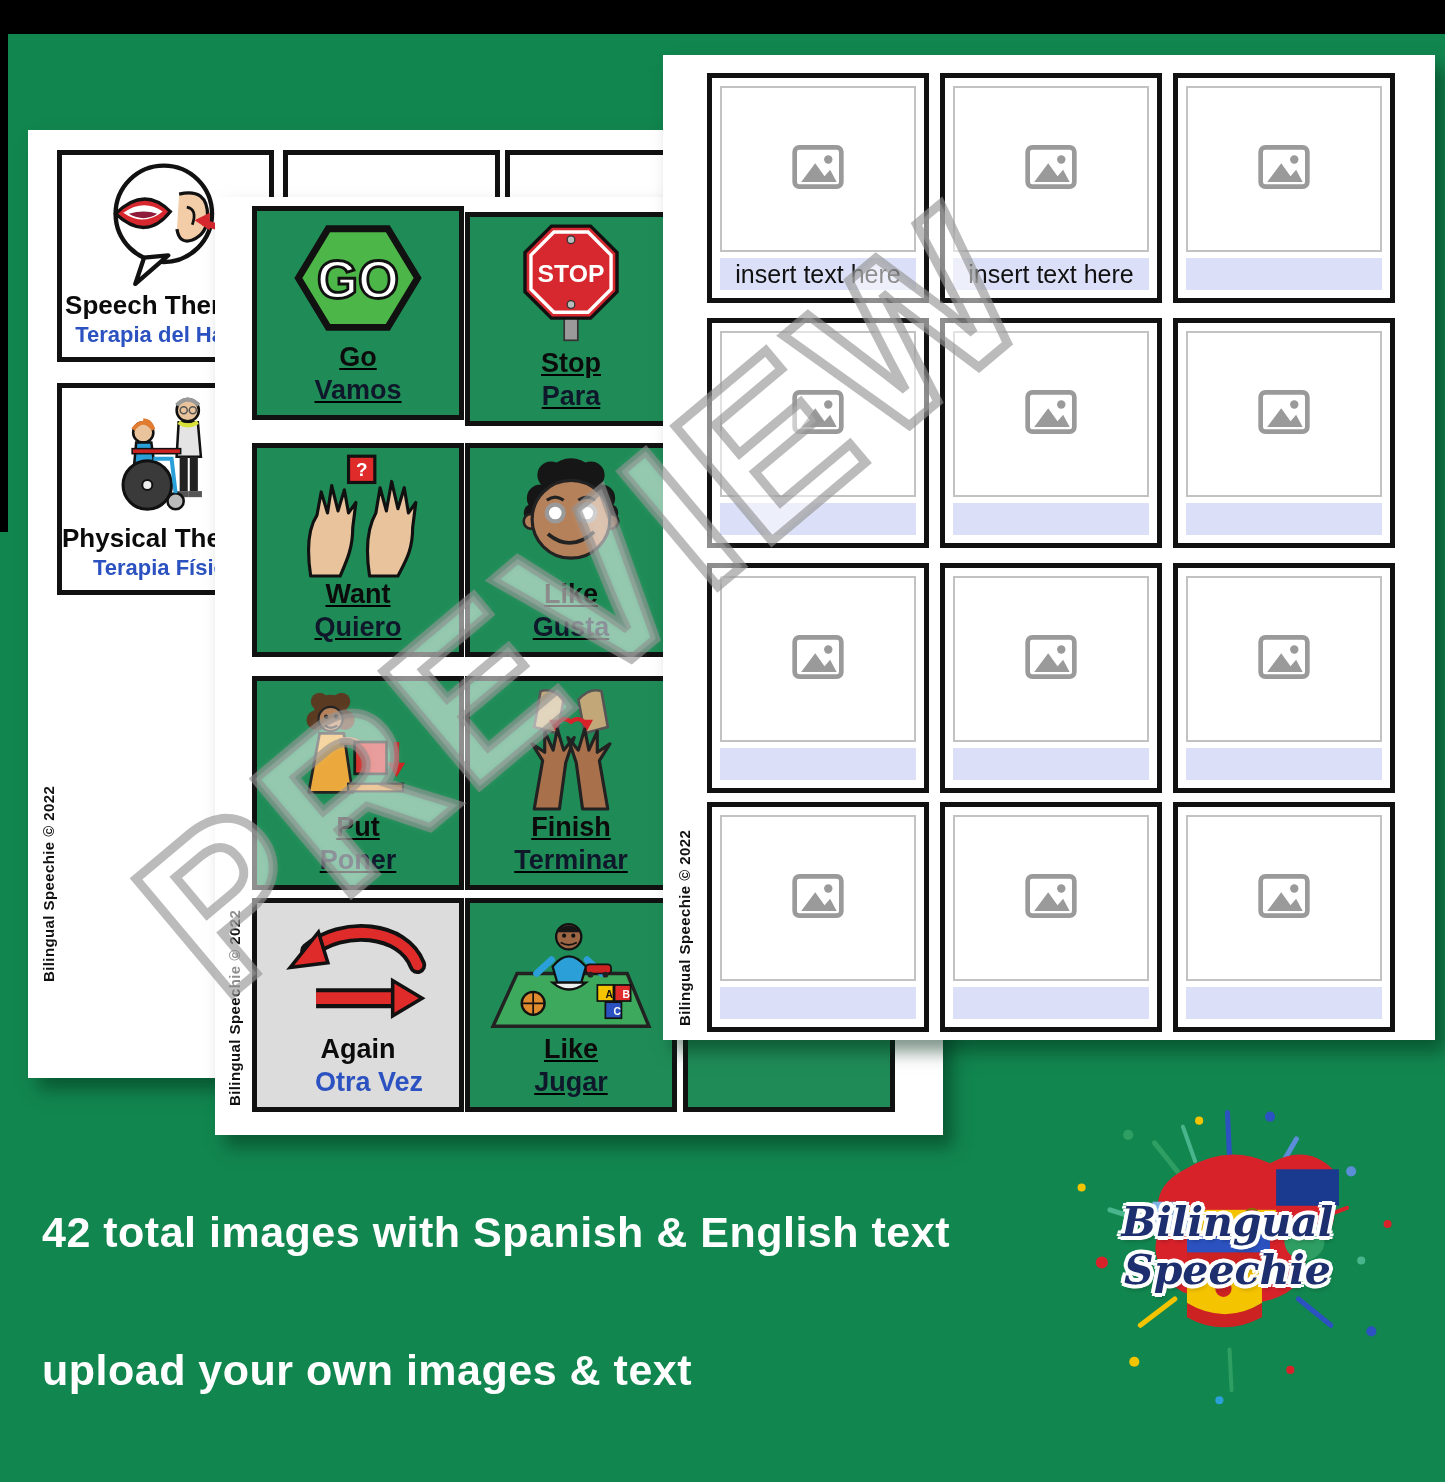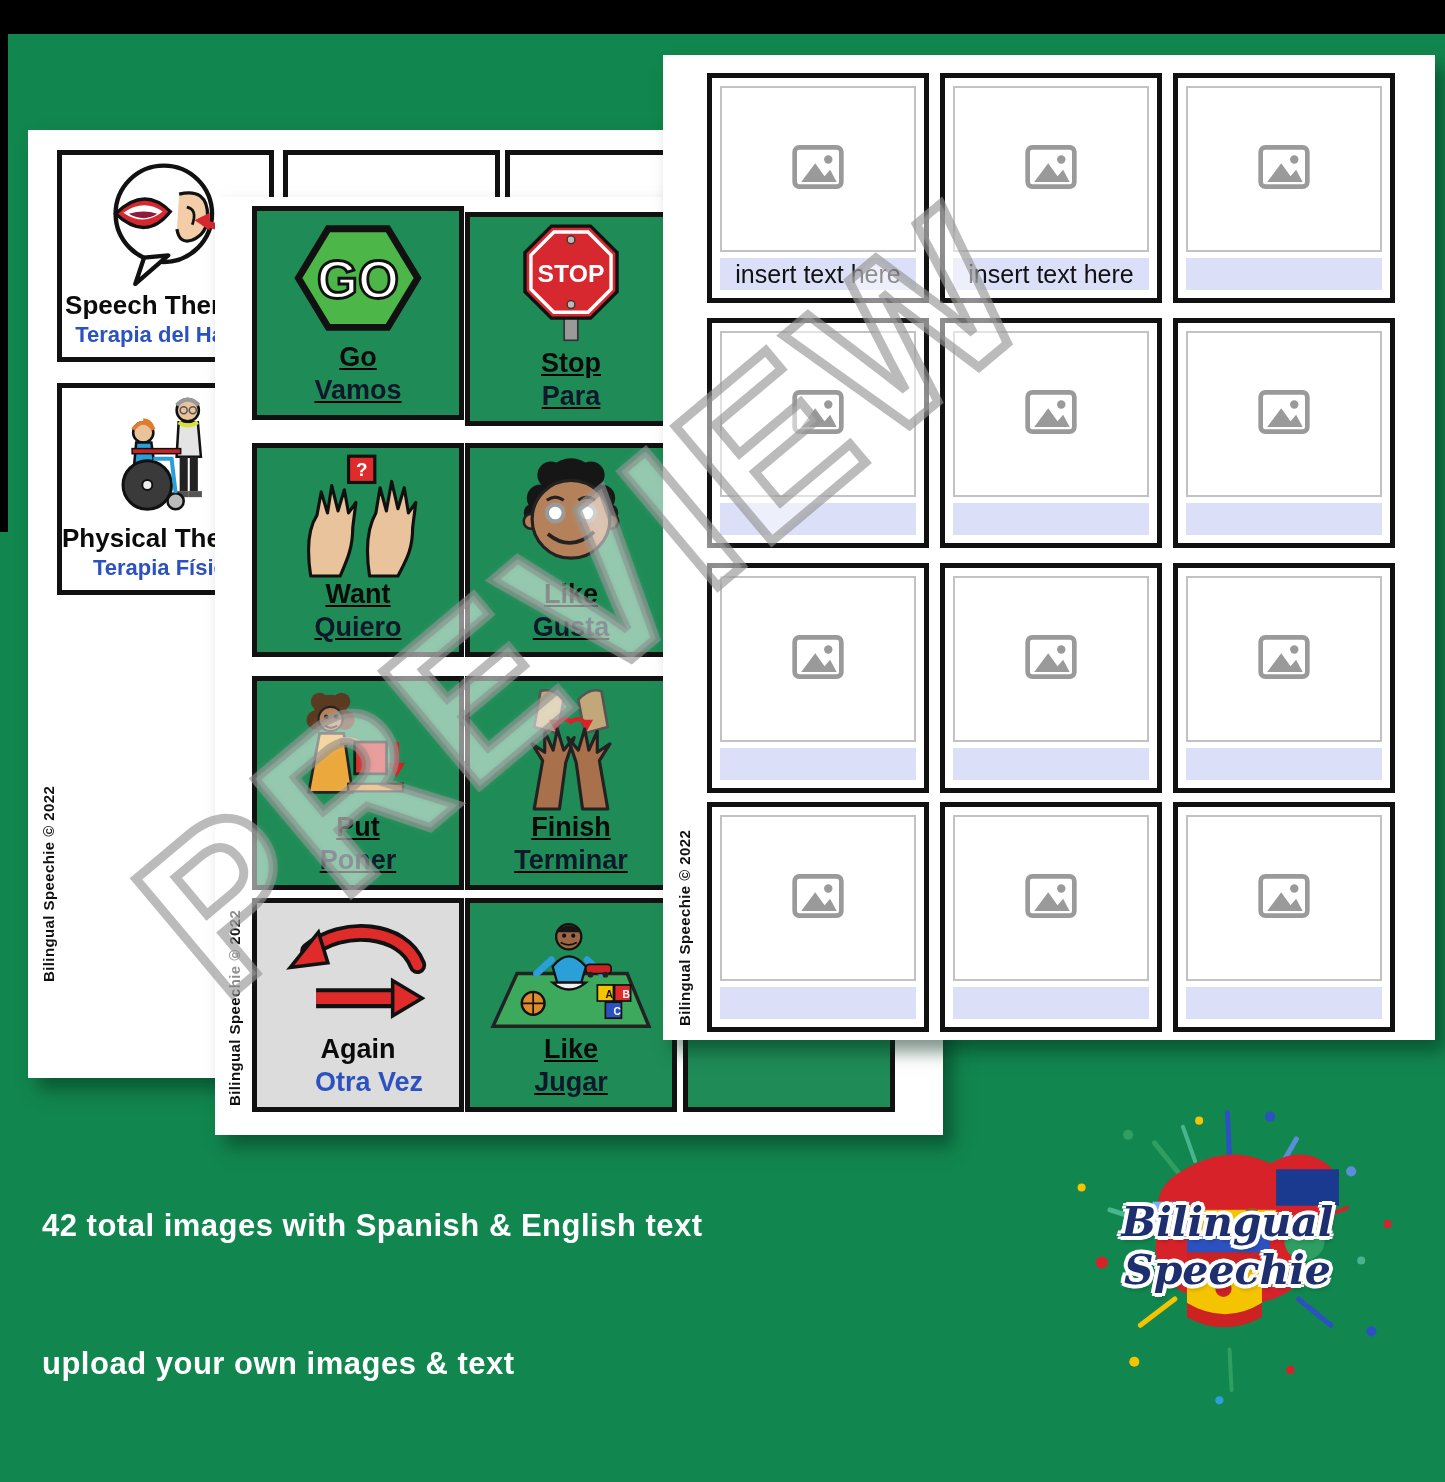--- a/index.html
+++ b/index.html
@@ -61,21 +61,21 @@
     position:absolute;left:585px;top:600px;z-index:6;
     transform:translate(-50%,-50%) rotate(-40deg);
     font-size:218px;font-weight:bold;letter-spacing:10px;white-space:nowrap;
     color:rgba(255,255,255,0.28);
     -webkit-text-stroke:9px rgba(145,145,145,0.62);
     text-shadow:0 0 8px rgba(255,255,255,0.35);
     font-family:"Liberation Sans",sans-serif;
   }
 
   .footer-line{
-    position:absolute;left:42px;color:#fff;font-weight:bold;font-size:31px;
+    position:absolute;left:42px;color:#fff;font-weight:bold;font-size:43px;
     white-space:nowrap;z-index:4;letter-spacing:.5px;
   }
   .fl1{top:1208px;}
   .fl2{top:1300px;}
   .fl3{top:1346px;}
 
   .logo-wrap{position:absolute;left:1035px;top:1090px;width:385px;height:350px;z-index:4;}
   .logo-splatter{position:absolute;left:0;top:0;width:100%;height:100%;}
   .logo-text{
     position:absolute;left:0;top:108px;width:100%;text-align:center;

